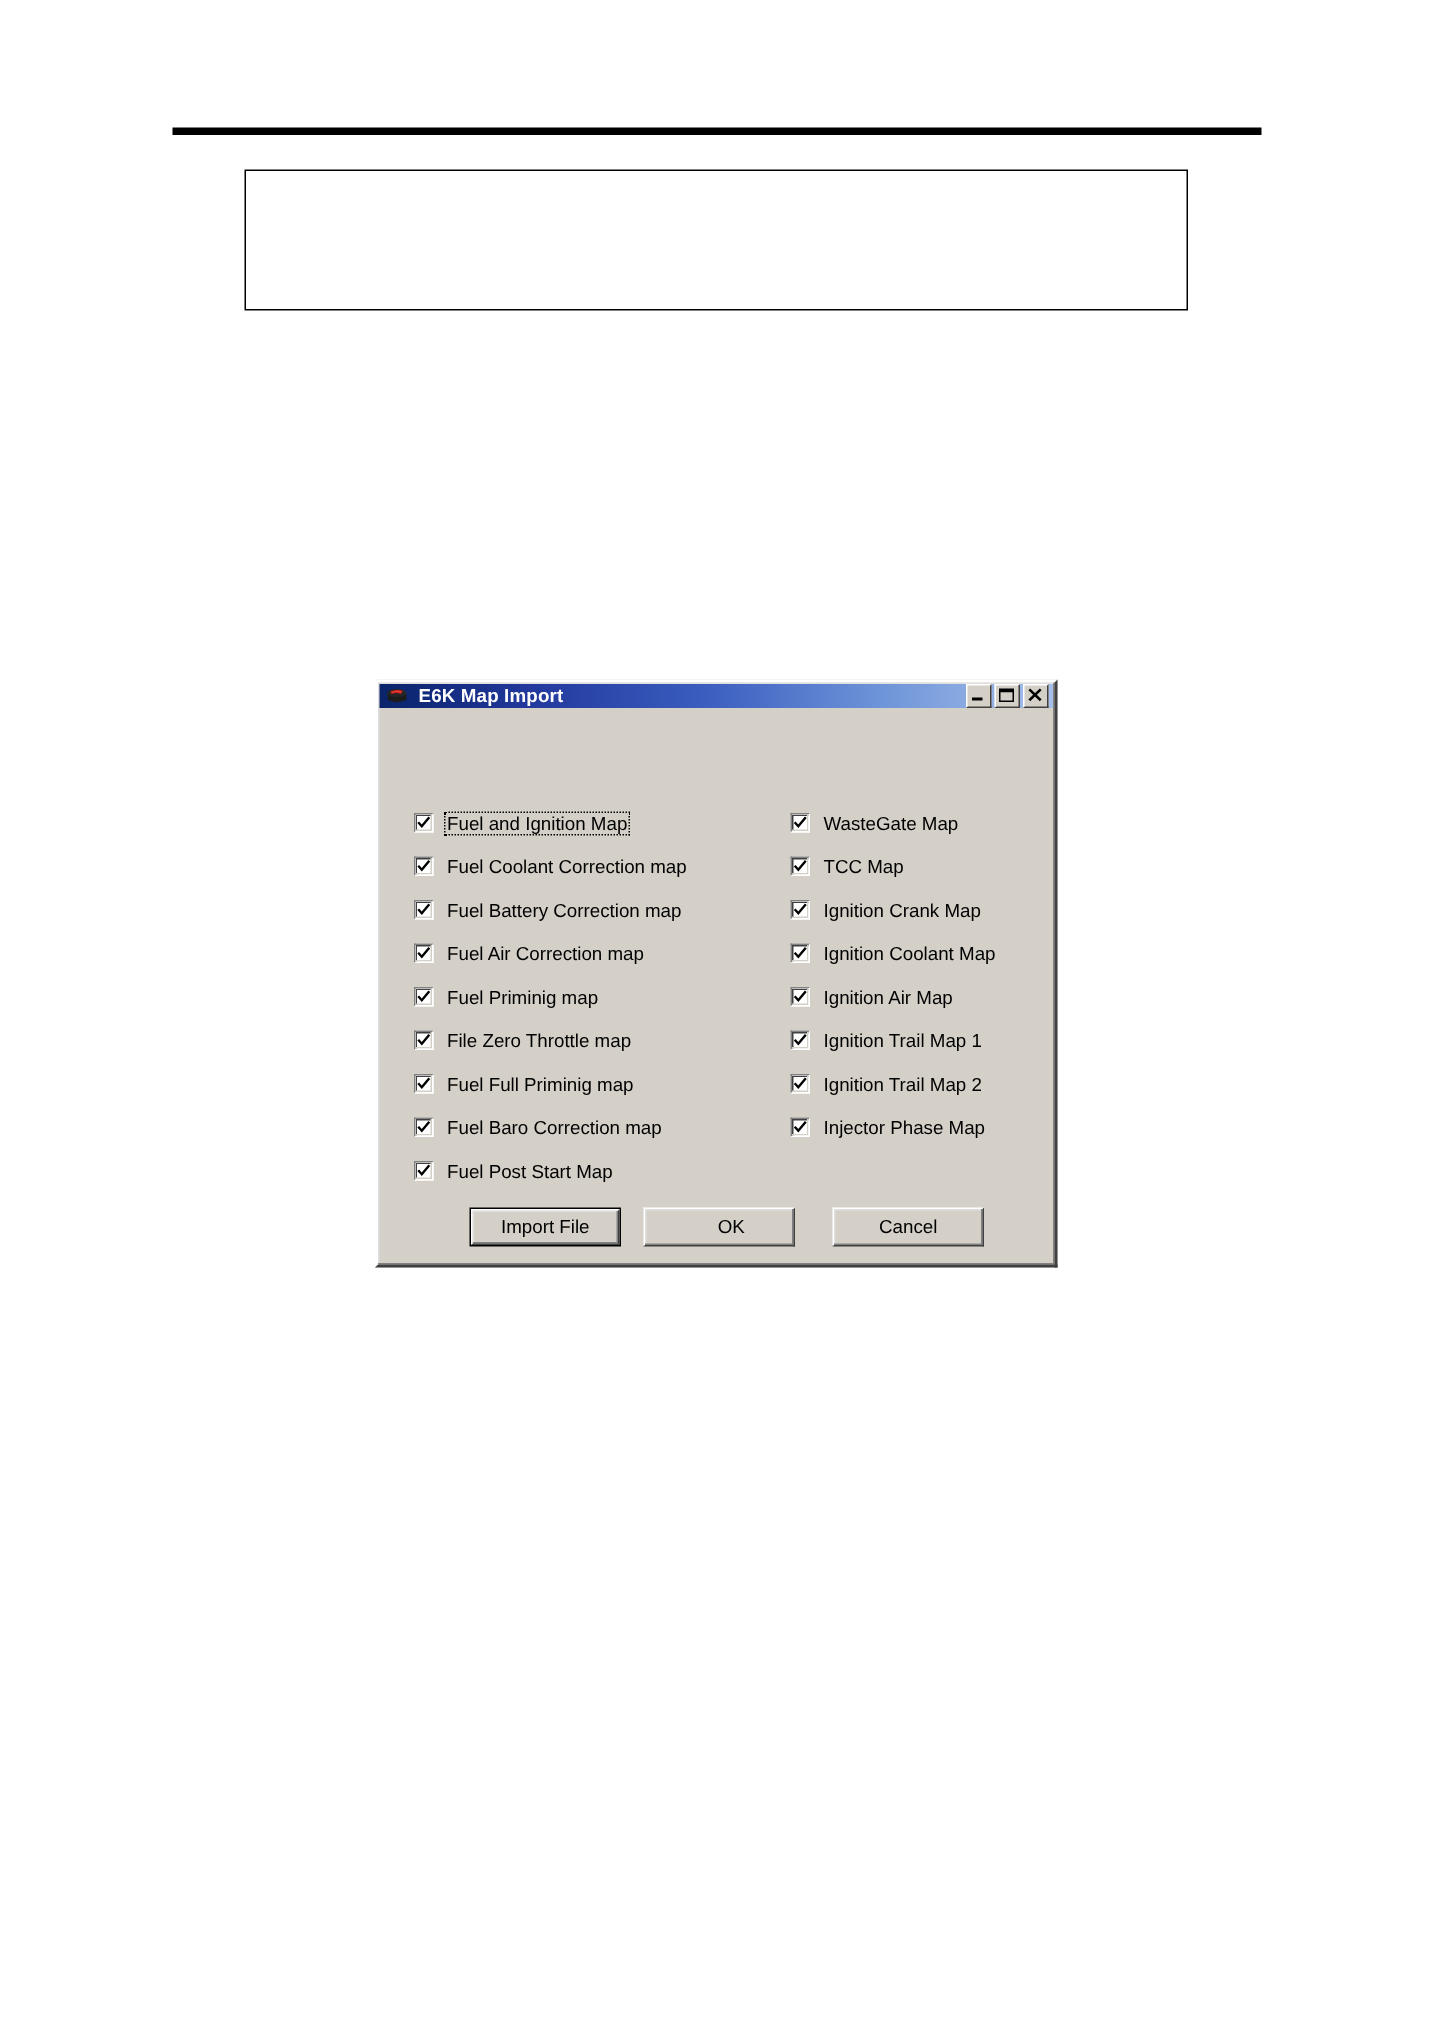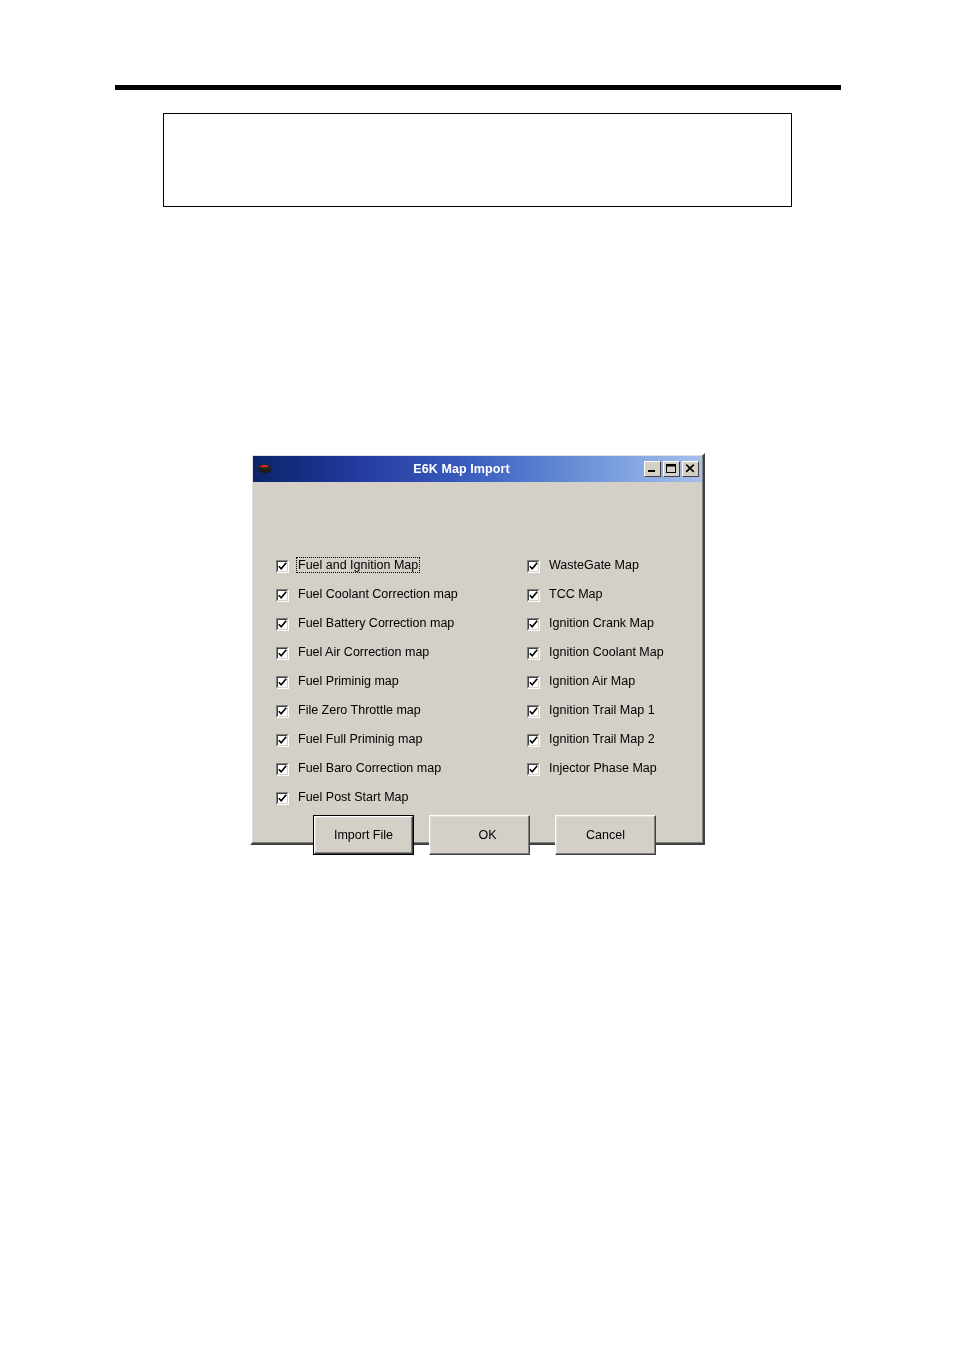--- a/index.html
+++ b/index.html
@@ -46,28 +46,27 @@
     box-sizing: border-box;
     background: #d4d0c8;
     border-top: 2px solid #ffffff;
     border-left: 2px solid #ffffff;
     border-right: 2px solid #404040;
     border-bottom: 2px solid #404040;
     box-shadow: inset -1px -1px 0 #808080, inset 1px 1px 0 #dfdfdf;
   }
 
   .titlebar {
-    height: 26px;
+    height: 16px;
     margin: 1px 1px 0 1px;
     background: linear-gradient(to right, #0a246a 0%, #22389c 22%, #3a5dbf 48%, #6d93d8 74%, #a6c0ea 100%);
     display: flex;
     align-items: center;
     padding: 0 2px 0 3px;
     box-sizing: border-box;
-    text-align: center;
   }
   .title-icon {
     width: 18px;
     height: 16px;
     margin-right: 5px;
     flex: 0 0 auto;
     position: relative;
   }
   .title-text {
     color: #ffffff;
@@ -105,21 +104,21 @@
   }
   .cb-col {
     position: absolute;
     top: 62px;
   }
   .cb-col.left  { left: 24px; }
   .cb-col.right { left: 275px; }
 
   .cb-row {
     display: flex;
-    align-items: flex-end;
+    align-items: center;
     height: 29px;
     cursor: default;
   }
   .cb-box {
     width: 13px;
     height: 13px;
     flex: 0 0 auto;
     background: #ffffff;
     box-sizing: border-box;
     border-top: 1.5px solid #808080;
@@ -148,21 +147,21 @@
   .btn-row {
     position: absolute;
     left: 0;
     top: 333px;
     width: 100%;
     height: 26px;
   }
   .btn {
     position: absolute;
     top: 0;
-    height: 40px;
+    height: 26px;
     background: #d4d0c8;
     font-size: 12.5px;
     color: #000000;
     display: flex;
     align-items: center;
     justify-content: center;
     box-sizing: border-box;
     cursor: default;
     font-family: "Liberation Sans", sans-serif;
     border-top: 1.5px solid #ffffff;

